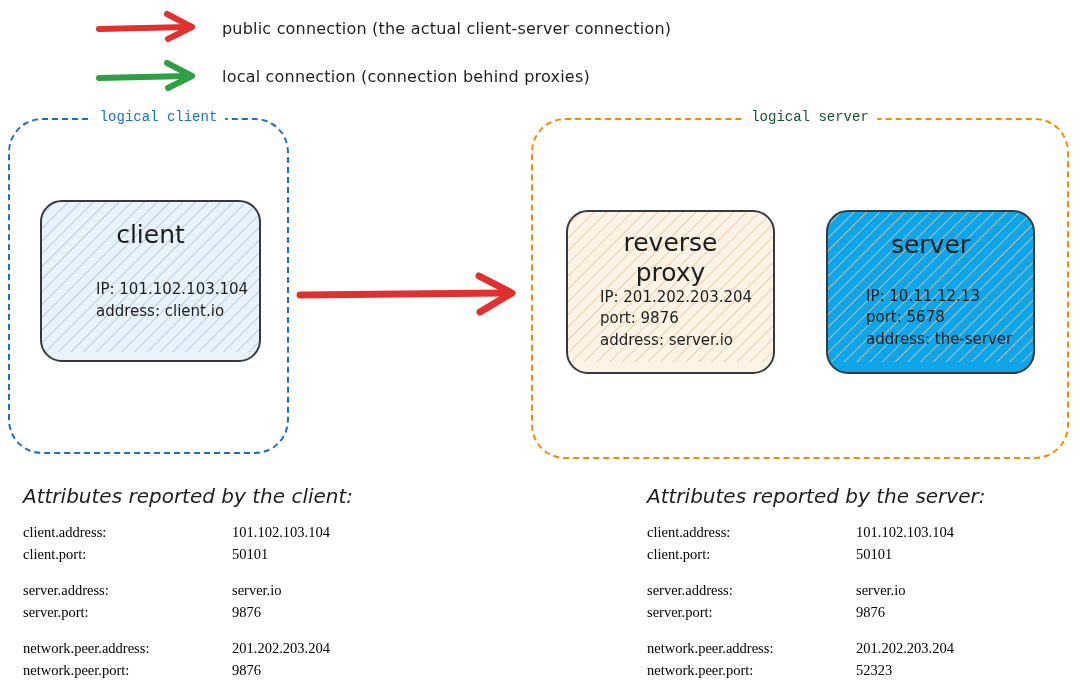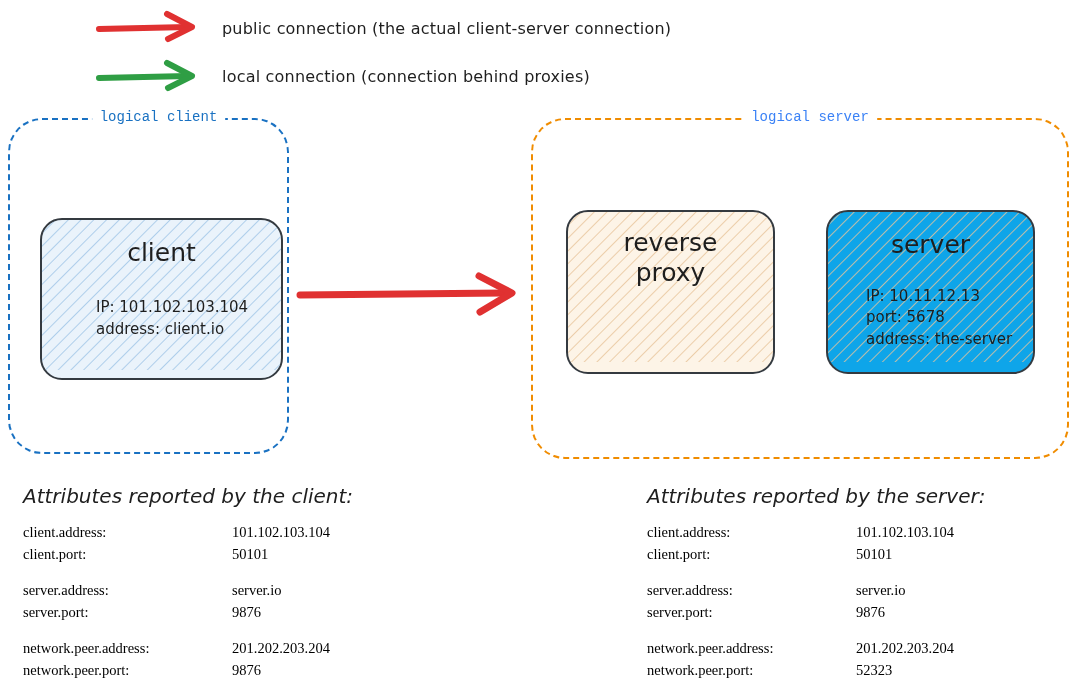--- a/index.html
+++ b/index.html
@@ -59,21 +59,21 @@
     left: 50%;
     transform: translateX(-50%);
     background: #ffffff;
     padding: 0 8px;
     font-family: Liberation Mono, monospace;
     font-size: 14px;
     white-space: nowrap;
     margin-left: 10px;
   }
   #logical-client-group .group-label { color: #1971c2; }
-  #logical-server-group .group-label { color: #3b82f6; }
+  #logical-server-group .group-label { color: #14532d; }
 
   
   .node {
     position: absolute;
     border: 2.2px solid #343a40;
     border-radius: 22px;
     overflow: hidden;
   }
   .node .hatch {
     position: absolute;
@@ -100,22 +100,22 @@
     margin-top: auto;
     font-family: "DejaVu Sans", sans-serif;
     font-size: 15px;
     line-height: 1.42;
     color: #1e1e1e;
   }
   .node-details div { white-space: nowrap; }
 
   
   #node-client {
-    left: 40px; top: 218px;
-    width: 243px; height: 162px;
+    left: 40px; top: 200px;
+    width: 221px; height: 162px;
     background: #eaf3fb;
   }
   #node-client .node-details { margin-bottom: 26px; padding-left: 38px; }
   #node-client .node-title { margin-top: 4px; }
 
   
   #node-reverse-proxy {
     left: 566px; top: 210px;
     width: 209px; height: 164px;
     background: #fdf4e7;
@@ -222,20 +222,25 @@
     <defs>
       <pattern id="hatch-orange-1" width="9" height="9" patternUnits="userSpaceOnUse" patternTransform="rotate(45)">
         <line x1="0" y1="0" x2="0" y2="9" stroke="#e8c49a" stroke-width="1.6"></line>
       </pattern>
     </defs>
     <rect width="100%" height="100%" fill="url(#hatch-orange-1)"></rect>
   </svg>
   <div class="node-inner">
     <div class="node-title">reverse
 proxy</div>
+    <div class="node-details">
+      <div>IP: 201.202.203.204</div>
+      <div>port: 9876</div>
+      <div>address: server.io</div>
+    </div>
   </div>
 </div>
 
 <div class="node" id="node-server">
   <svg class="hatch">
     <defs>
       <pattern id="hatch-orange-2" width="9" height="9" patternUnits="userSpaceOnUse" patternTransform="rotate(45)">
         <line x1="0" y1="0" x2="0" y2="9" stroke="#e8c49a" stroke-width="1.6"></line>
       </pattern>
     </defs>

